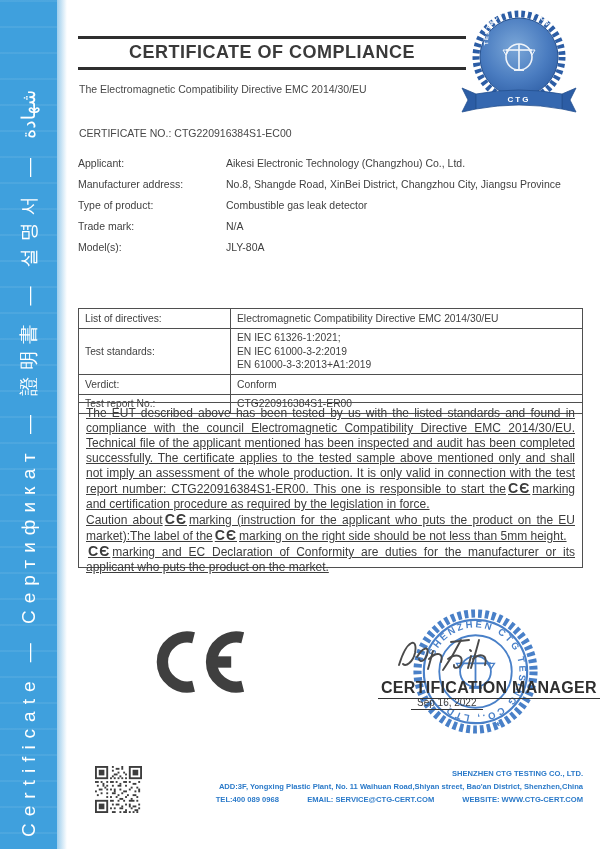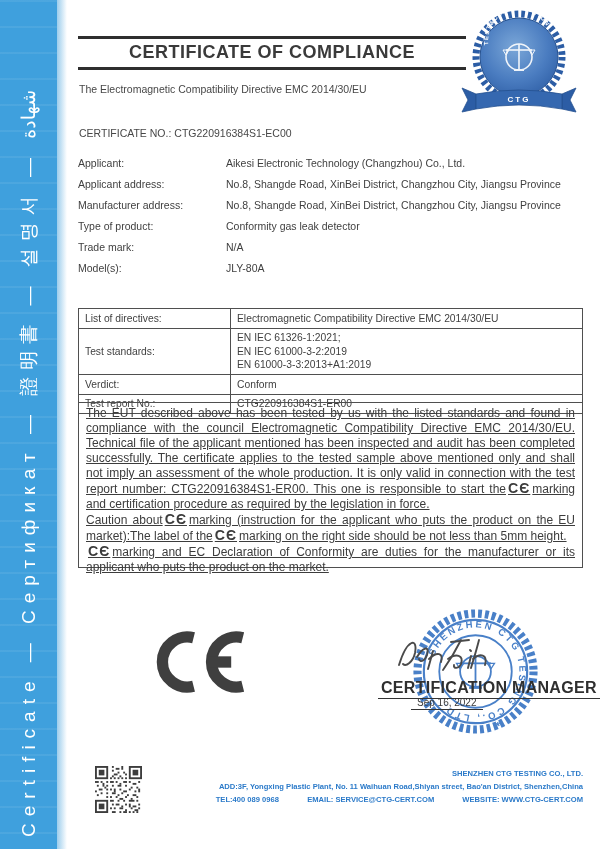--- a/index.html
+++ b/index.html
@@ -122,30 +122,26 @@
     <span>CTG220916384S1-EC00</span>
   </div>
 
   <table class="info-table">
     <tbody>
         <tr>
       <td class="lbl">Applicant:</td>
       <td class="val">Aikesi Electronic Technology (Changzhou) Co., Ltd.</td>
         </tr>
     <tr>
-      <td class="lbl">Applicant address:</td>
-      <td class="val">No.8, Shangde Road, XinBei District, Changzhou City, Jiangsu Province</td>
-        </tr>
-    <tr>
       <td class="lbl">Manufacturer address:</td>
       <td class="val">No.8, Shangde Road, XinBei District, Changzhou City, Jiangsu Province</td>
         </tr>
     <tr>
       <td class="lbl">Type of product:</td>
-      <td class="val">Conformity gas leak detector</td>
+      <td class="val">Combustible gas leak detector</td>
         </tr>
     <tr>
       <td class="lbl">Trade mark:</td>
       <td class="val">N/A</td>
         </tr>
     <tr>
       <td class="lbl">Model(s):</td>
       <td class="val">JLY-80A</td>
         </tr>
   </tbody>

